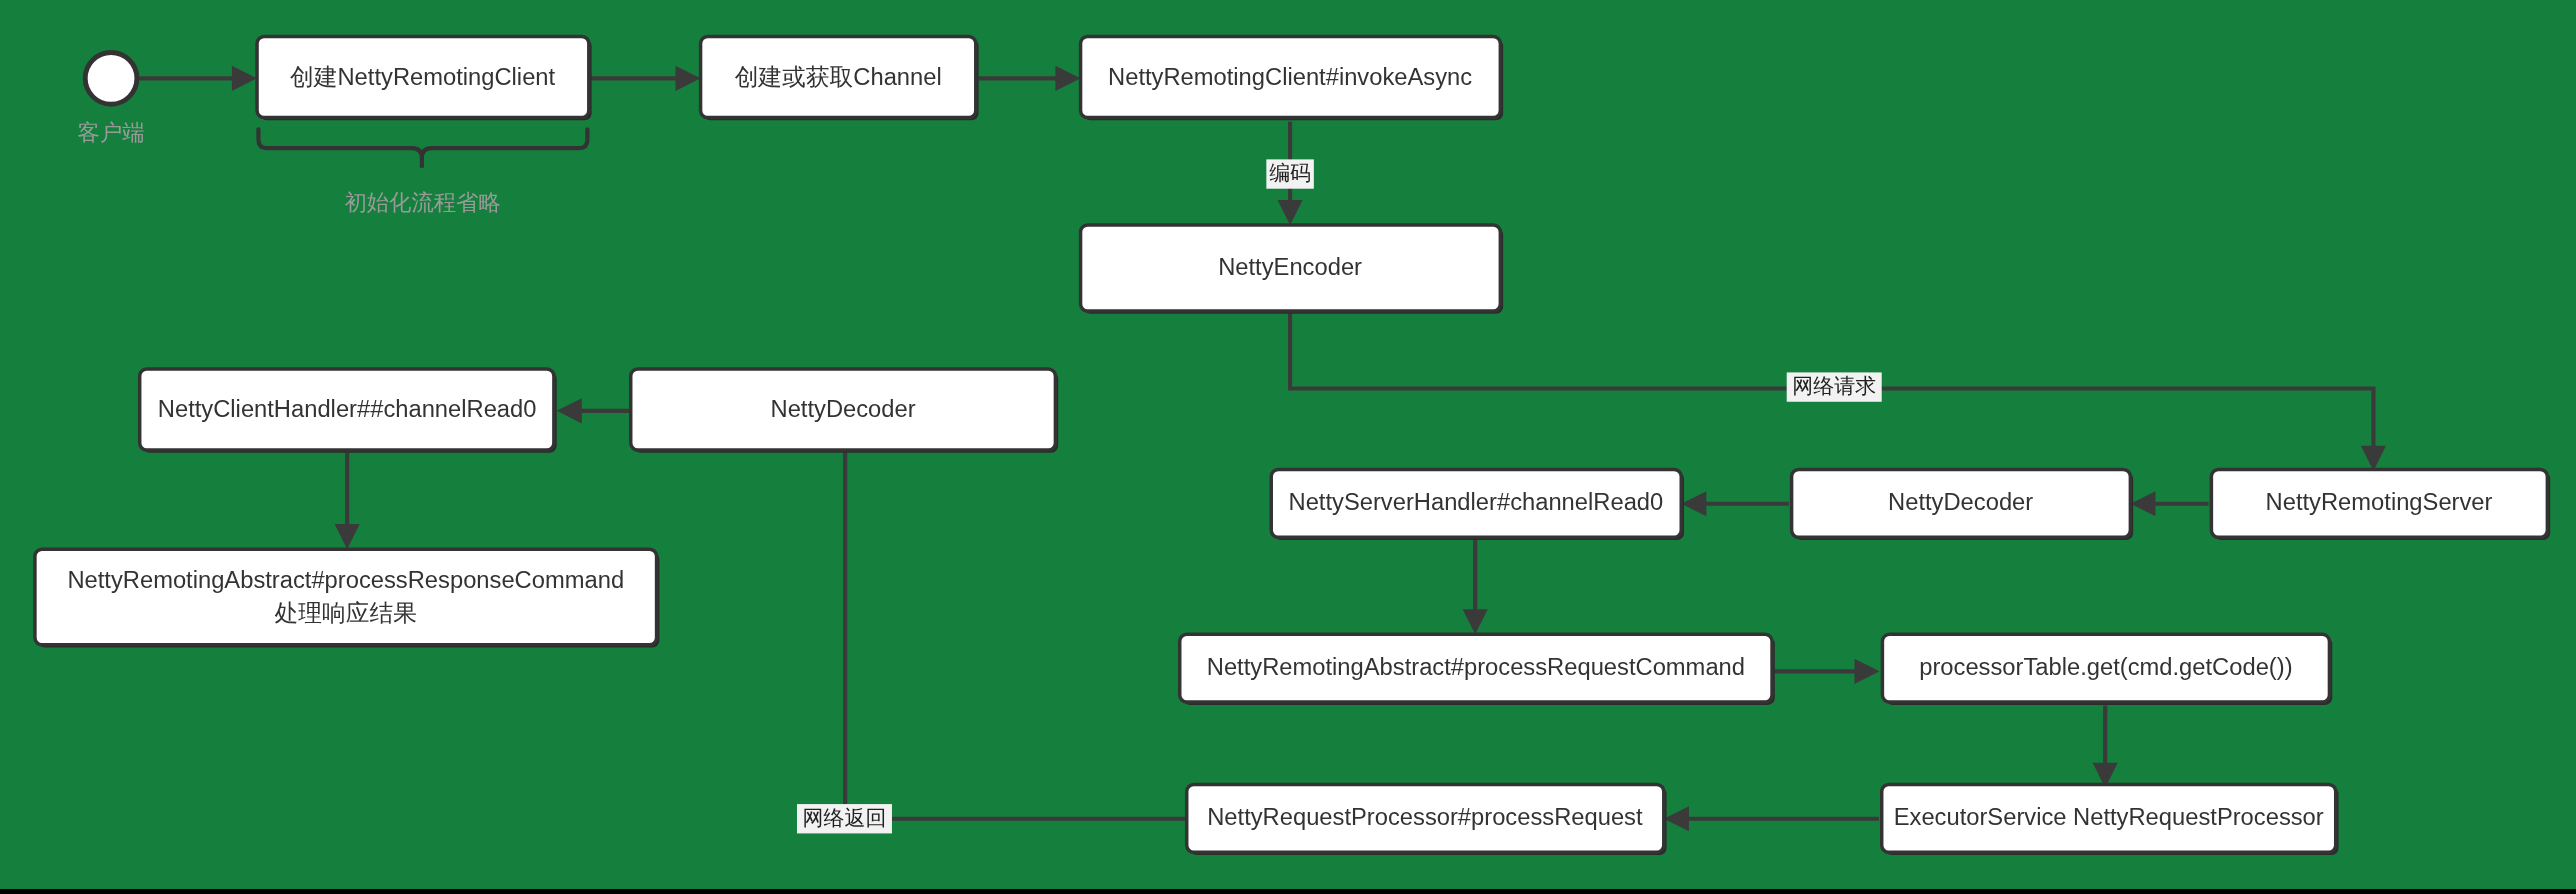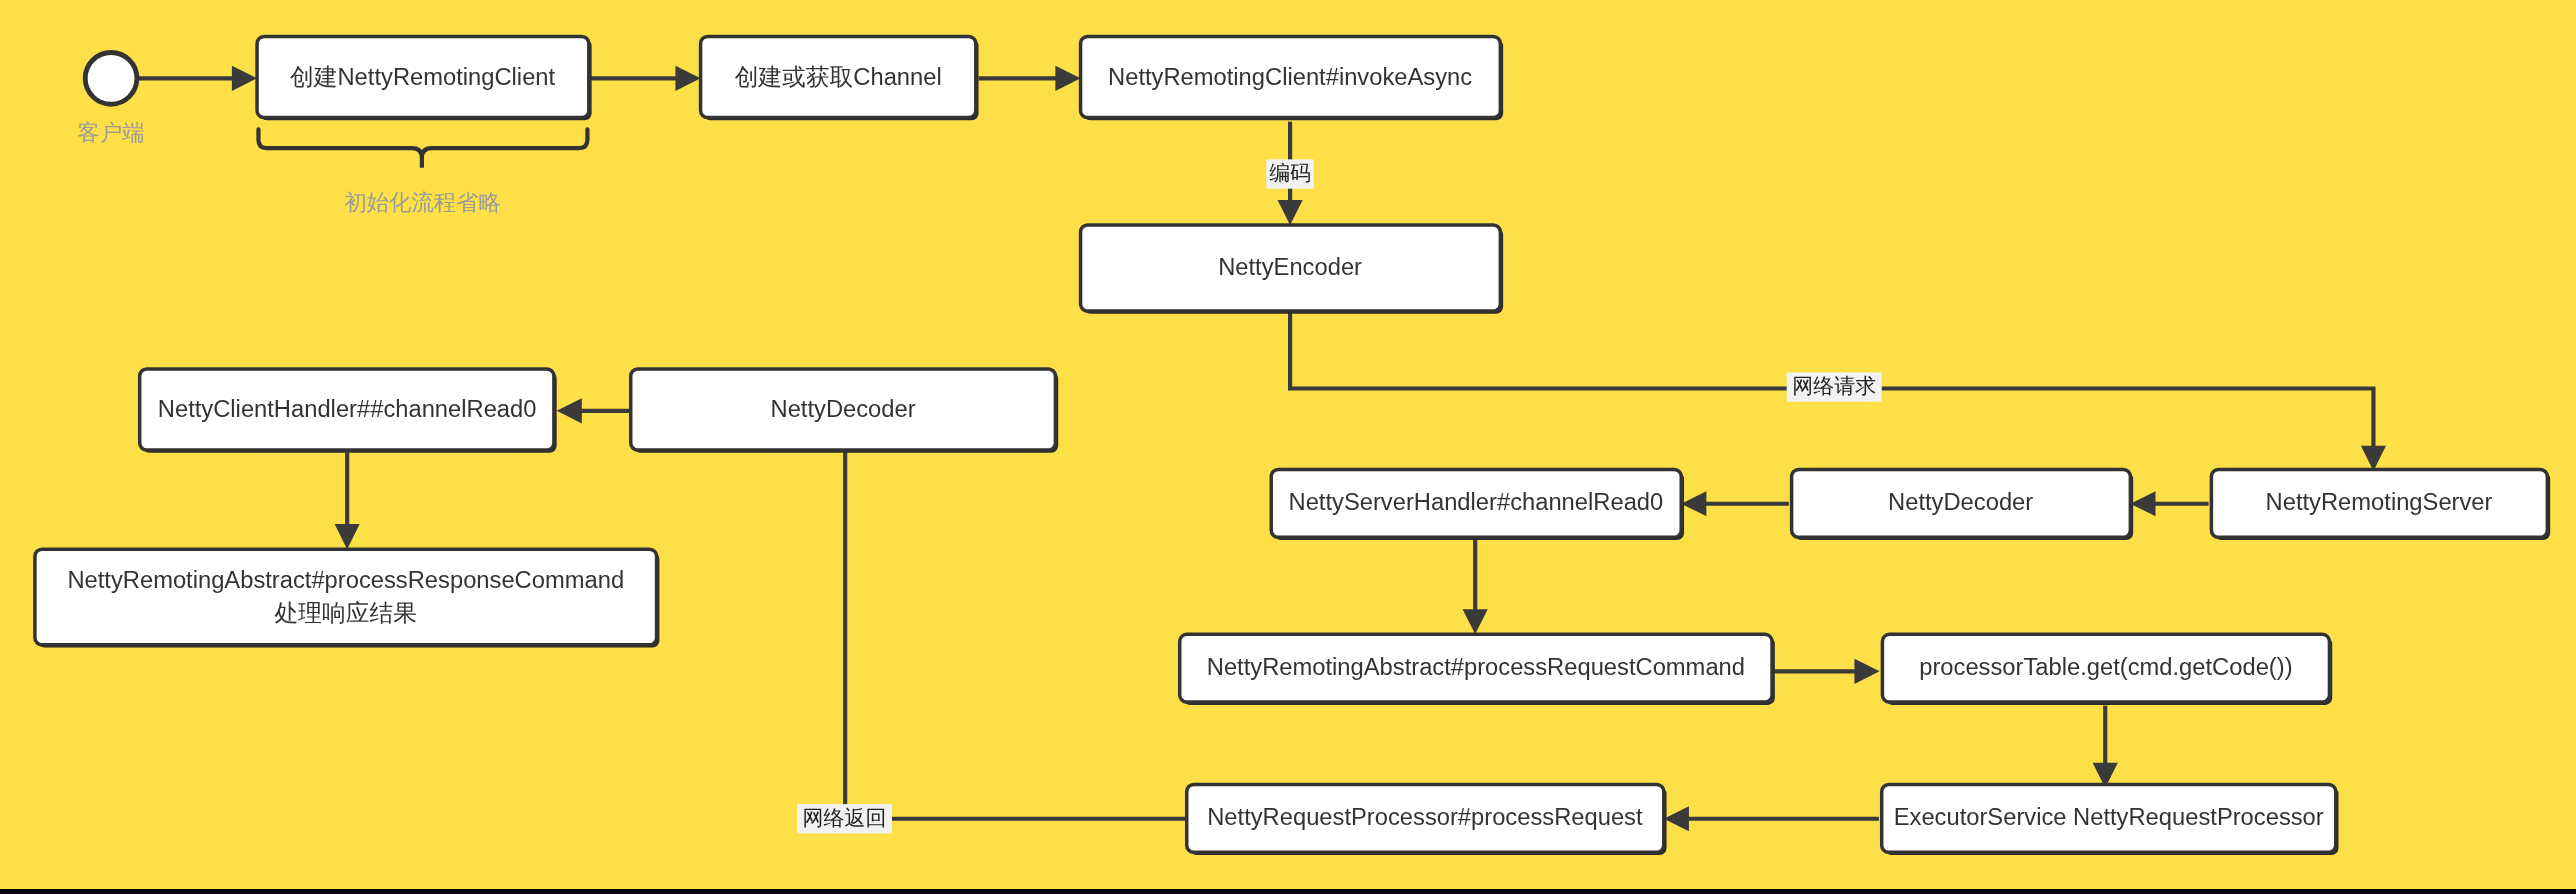--- a/index.html
+++ b/index.html
@@ -11,21 +11,21 @@
   body {
     width: 2576px;
     height: 895px;
     overflow: hidden;
     font-family: "Liberation Sans", "DejaVu Sans", sans-serif;
   }
   #diagram-root {
     position: relative;
     width: 2576px;
     height: 889px;
-    background: #fde047;
+    background: #15803d;
   }
   svg#flow-svg {
     position: absolute;
     top: 0;
     left: 0;
     width: 2576px;
     height: 895px;
     display: block;
   }
   .node-rect {

